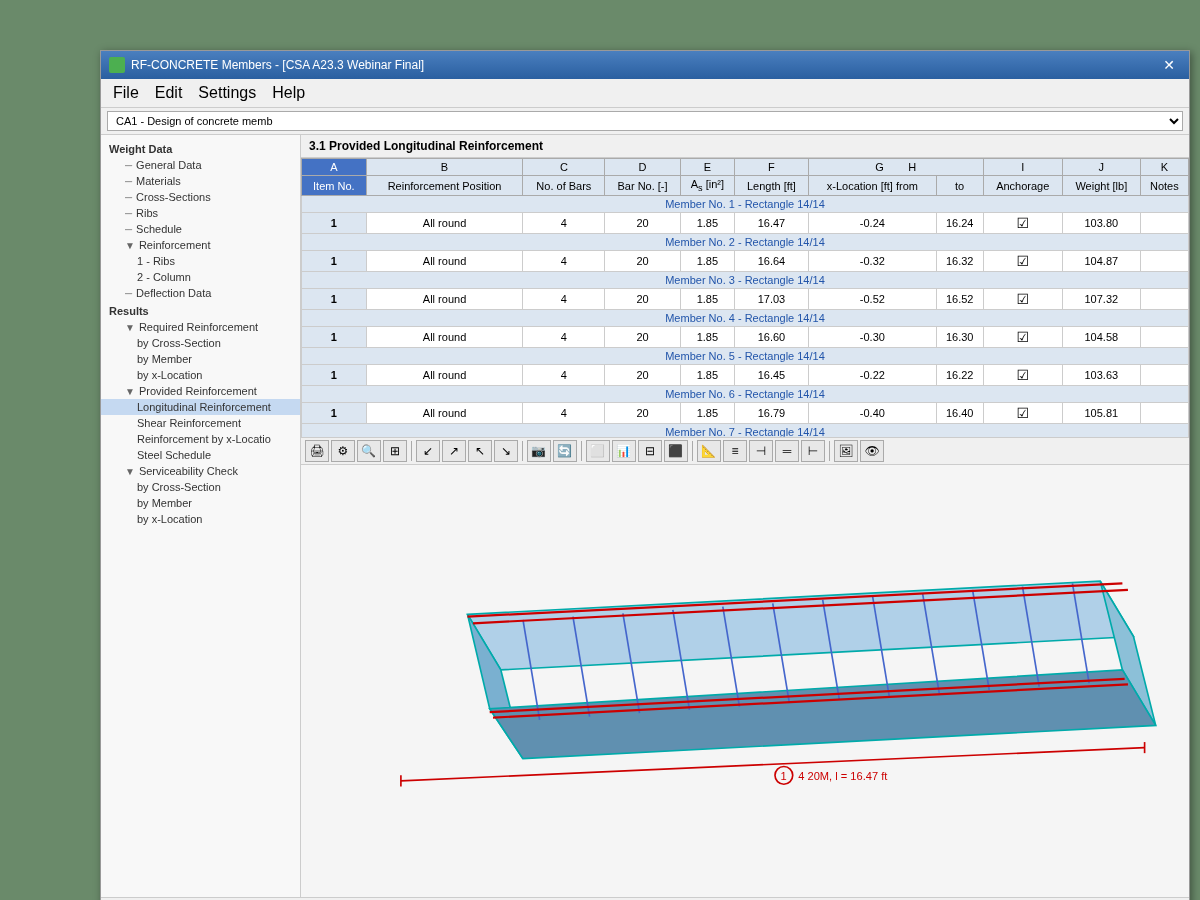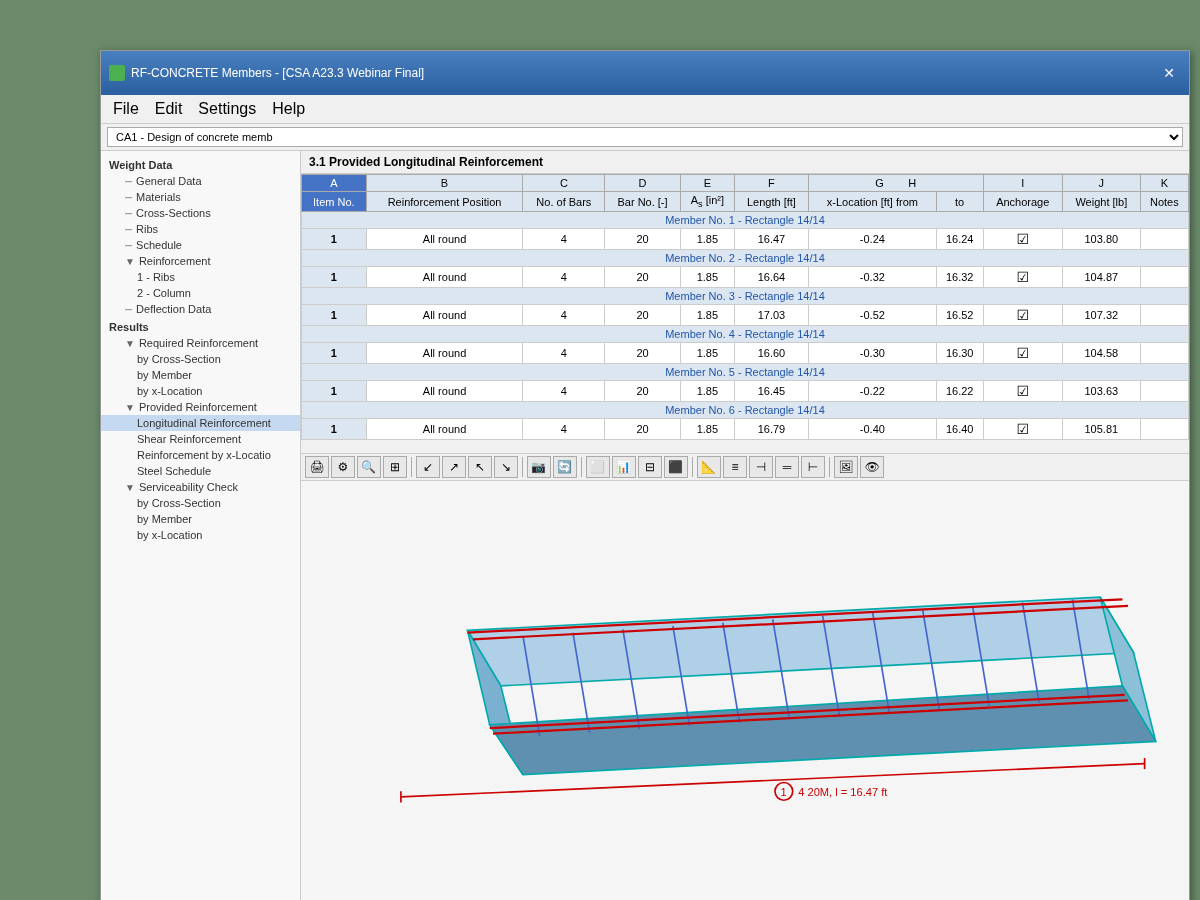--- a/index.html
+++ b/index.html
@@ -15,21 +15,21 @@
       box-shadow: 2px 2px 8px rgba(0,0,0,0.4);
     }
     
     .title-bar {
       background: linear-gradient(to bottom, #4a7fbf, #2a5fa0);
       color: white;
       padding: 4px 8px;
       display: flex;
       align-items: center;
       justify-content: space-between;
-      height: 44px;
+      height: 28px;
     }
     
     .title-bar-left {
       display: flex;
       align-items: center;
       gap: 6px;
     }
     
     .title-icon {
       width: 16px;
@@ -489,20 +489,23 @@
         <td>4</td>
         <td>20</td>
         <td>1.85</td>
         <td>16.79</td>
         <td>-0.40</td>
         <td>16.40</td>
         <td class="checkbox-cell">☑</td>
         <td>105.81</td>
         <td></td>
       </tr>
+              <tr class="member-header-row">
+                <td colspan="11">Member No. 7  -  Rectangle 14/14</td>
+              </tr>
             </tbody>
         </table>
       </div>
 
       <div class="toolbar-row">
         <button class="toolbar-btn">🖨</button>
         <button class="toolbar-btn">⚙</button>
         <button class="toolbar-btn">🔍</button>
         <button class="toolbar-btn">⊞</button>
         <div class="toolbar-separator"></div>

